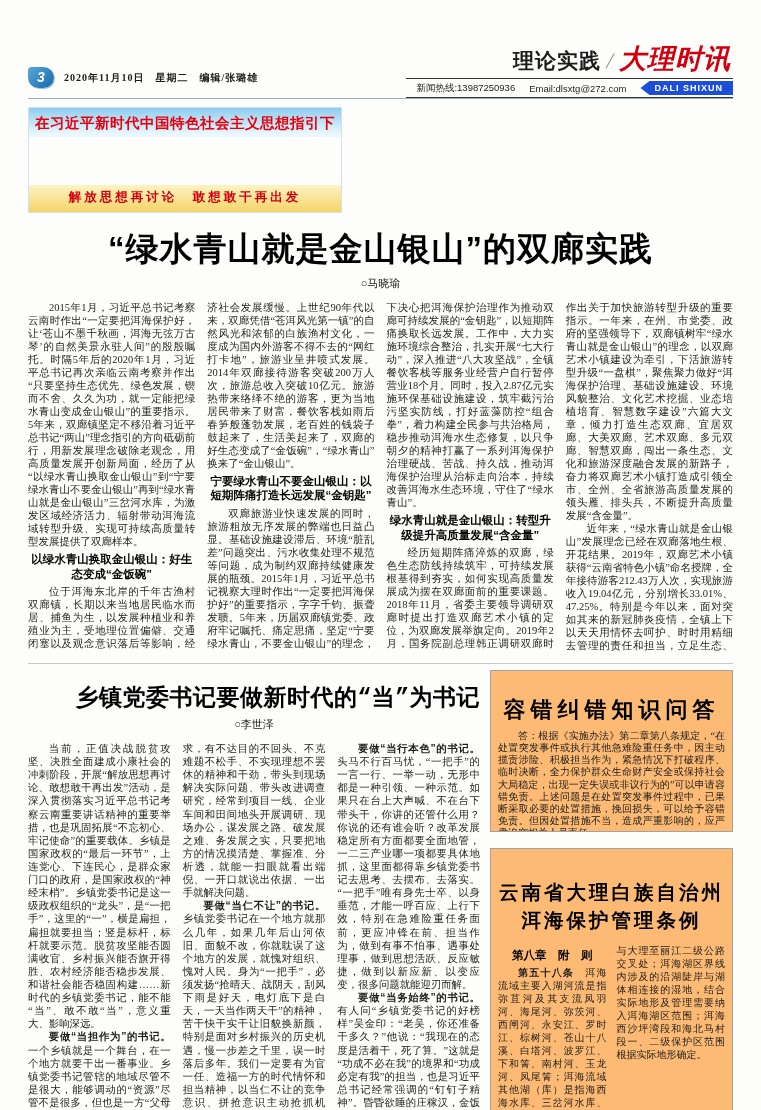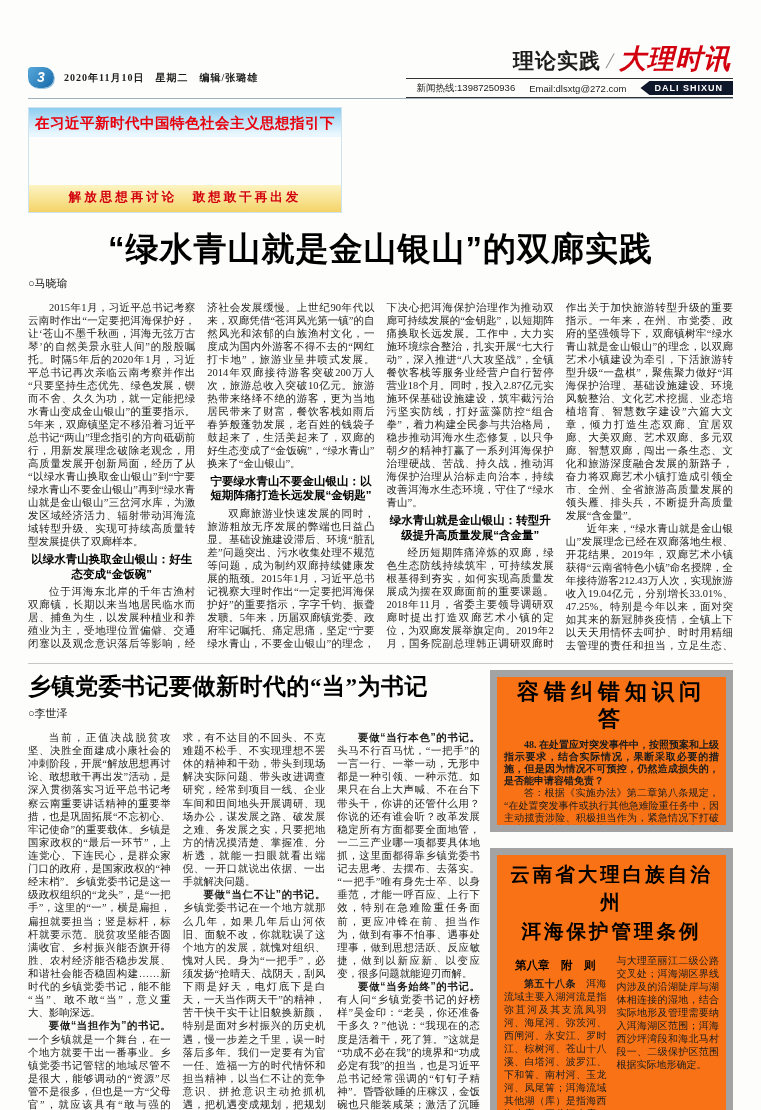--- a/index.html
+++ b/index.html
@@ -23,21 +23,21 @@
   .masthead{display:flex;align-items:baseline;justify-content:flex-end;gap:6px;padding-right:2px;}
   .mast-sec{font-family:"Liberation Sans","DejaVu Sans",sans-serif;font-weight:bold;font-size:21px;letter-spacing:1px;margin-left:24px;}
   .mast-slash{color:#888;font-size:22px;transform:skewX(-12deg);}
   .mast-paper{color:#d2000f;font-weight:bold;font-size:27px;letter-spacing:1px;font-style:italic;line-height:1;}
   .hotline{
     margin-top:3px;border-top:1px solid #333;border-bottom:1px solid #333;
     display:flex;align-items:center;gap:14px;padding:2px 0 2px 10px;
     font-size:9.5px;font-family:"Liberation Sans","DejaVu Sans",sans-serif;
   }
   .flag{
-    background:#0f172a;color:#fff;font-weight:bold;font-size:9px;letter-spacing:1px;
+    background:#1d4ed8;color:#fff;font-weight:bold;font-size:9px;letter-spacing:1px;
     padding:2px 10px 2px 14px;clip-path:polygon(0 50%,9px 0,100% 0,100% 100%,9px 100%);
   }
   .hdr-divider{border:0;border-top:1px solid #9fb0bd;margin:0 0 8px 0;}
   
   .banner{width:312px;border:1px solid #cfe3ee;}
   .banner-top{
     background:linear-gradient(180deg,#8ecdf0 0%,#eaf7fe 90%);
     color:#e8000d;font-family:"Liberation Sans","DejaVu Sans",sans-serif;
     font-weight:bold;font-size:14.5px;text-align:center;padding:6px 2px 4px 2px;letter-spacing:0.5px;
   }
@@ -45,42 +45,42 @@
     background:linear-gradient(180deg,#fdf4c4 0%,#f4d468 100%);
     color:#d2000f;font-family:"Liberation Sans","DejaVu Sans",sans-serif;
     font-weight:bold;font-size:12.5px;text-align:center;padding:4px 0 6px 0;letter-spacing:3px;margin-top:48px;
   }
   
   .headline{
     margin:14px 0 2px 0;text-align:center;
     font-family:"Liberation Sans","DejaVu Sans",sans-serif;
     font-size:33px;font-weight:bold;letter-spacing:1px;color:#000;
   }
-  .byline{font-size:11px;margin:4px 0 10px 0;font-family:Liberation Mono, monospace;}
+  .byline{text-align:center;font-size:11px;margin:4px 0 10px 0;font-family:Liberation Mono, monospace;}
   .cols{column-fill:auto;overflow:hidden;text-align:justify;}
   .cols4{height:354px;column-count:4;column-gap:12px;font-size:10.5px;line-height:1.24;}
   .cols3{height:408px;column-count:3;column-gap:12px;font-size:10.4px;line-height:1.26;}
   .blk{margin:0;}
   .blk.p{text-indent:2em;}
   .blk.h{
     font-family:"Liberation Sans","DejaVu Sans",sans-serif;font-weight:bold;
     text-align:center;text-indent:0;margin:4px 0;font-size:11.5px;color:#000;
   }
   .lead{font-family:"Liberation Sans","DejaVu Sans",sans-serif;font-weight:bold;}
   .rule{border:0;border-top:1px solid #c7c7c7;margin:8px 0 6px 0;}
   
   .bottom{display:flex;gap:10px;}
   .art2{width:452px;flex:none;}
   .art2-title{
-    margin:1px 0 2px 0;text-align:left;
-    font-family:Liberation Serif, serif;
+    margin:12px 0 2px 0;text-align:right;
+    font-family:Liberation Mono, monospace;
     font-size:23px;font-weight:bold;letter-spacing:0.5px;color:#000;
   }
   aside{flex:1;display:flex;flex-direction:column;gap:16px;}
-  .box{border:7px solid #a3a3a3;background:#f97316;box-sizing:border-box;padding:0 7px;}
+  .box{border:1px solid #a3a3a3;background:#fdba74;box-sizing:border-box;padding:24px 7px;}
   .box-qa{height:162px;overflow:hidden;font-size:10px;line-height:1.22;text-align:justify;}
   .qa-title{
     margin:2px 0 6px 0;text-align:center;font-weight:bold;font-size:22px;letter-spacing:5px;
     font-family:"Liberation Serif","DejaVu Serif",serif;color:#000;
   }
   .box-qa .blk.q{font-weight:bold;text-indent:2em;}
   .box-reg{height:312px;overflow:hidden;}
   .reg-title{
     margin:6px 0 8px 0;text-align:center;font-weight:bold;font-size:19.5px;
     letter-spacing:3px;line-height:1.45;color:#000;
@@ -145,21 +145,20 @@
           <div class="blk p"><b class="lead">要做“当仁不让”的书记。</b>乡镇党委书记在一个地方就那么几年，如果几年后山河依旧、面貌不改，你就耽误了这个地方的发展，就愧对组织、愧对人民。身为“一把手”，必须发扬“抢晴天、战阴天，刮风下雨是好天，电灯底下是白天，一天当作两天干”的精神，苦干快干实干让旧貌换新颜，特别是面对乡村振兴的历史机遇，慢一步差之千里，误一时落后多年。我们一定要有为官一任、造福一方的时代情怀和担当精神，以当仁不让的竞争意识、拼抢意识主动抢抓机遇，把机遇变成规划，把规划变成项目，把项目转化成高质量发展的成果。</div>
           <div class="blk p"><b class="lead">要做“当行本色”的书记。</b>头马不行百马忧，“一把手”的一言一行、一举一动，无形中都是一种引领、一种示范。如果只在台上大声喊、不在台下带头干，你讲的还管什么用？你说的还有谁会听？改革发展稳定所有方面都要全面地管，一二三产业哪一项都要具体地抓，这里面都得靠乡镇党委书记去思考、去摆布、去落实。“一把手”唯有身先士卒、以身垂范，才能一呼百应、上行下效，特别在急难险重任务面前，更应冲锋在前、担当作为，做到有事不怕事、遇事处理事，做到思想活跃、反应敏捷，做到以新应新、以变应变，很多问题就能迎刃而解。</div>
           <div class="blk p"><b class="lead">要做“当务始终”的书记。</b>有人问“乡镇党委书记的好榜样”吴金印：“老吴，你还准备干多久？”他说：“我现在的态度是活着干，死了算。”这就是“功成不必在我”的境界和“功成必定有我”的担当，也是习近平总书记经常强调的“钉钉子精神”。昏昏欲睡的庄稼汉，金饭碗也只能装咸菜；激活了沉睡的红土地，土瓦罐也可以熬鸡汤。“一把手”主政一个地方，就要下定“干事创业促发展”的决心，坚定“为民穷尽稻粱谋”的信念，设定高标杆、保持钝感力，持续发扬“钉钉子精神”，做到紧抓快干、说干就干、干就干好，做到不忘初心、保持恒心、扎根安心，只有这样才会留政声、得名声、有掌声。</div>
         </div>
     </section>
 
     <aside>
       <div class="box box-qa">
         <h3 class="qa-title">容错纠错知识问答</h3>
         <div>
-            <div class="blk q">48. 在处置应对突发事件中，按照预案和上级指示要求，结合实际情况，果断采取必要的措施，但是因为情况不可预控，仍然造成损失的，是否能申请容错免责？</div>
             <div class="blk p">答：根据《实施办法》第二章第八条规定，“在处置突发事件或执行其他急难险重任务中，因主动揽责涉险、积极担当作为，紧急情况下打破程序、临时决断，全力保护群众生命财产安全或保持社会大局稳定，出现一定失误或非议行为的”可以申请容错免责。上述问题是在处置突发事件过程中，已果断采取必要的处置措施，挽回损失，可以给予容错免责。但因处置措施不当，造成严重影响的，应严肃追究相关人员责任。</div>
           </div>
       </div>
 
       <div class="box box-reg">
         <h3 class="reg-title">
           <span>云南省大理白族自治州</span><br>
           <span>洱海保护管理条例</span>
         </h3>
         <div class="cols cols2">

